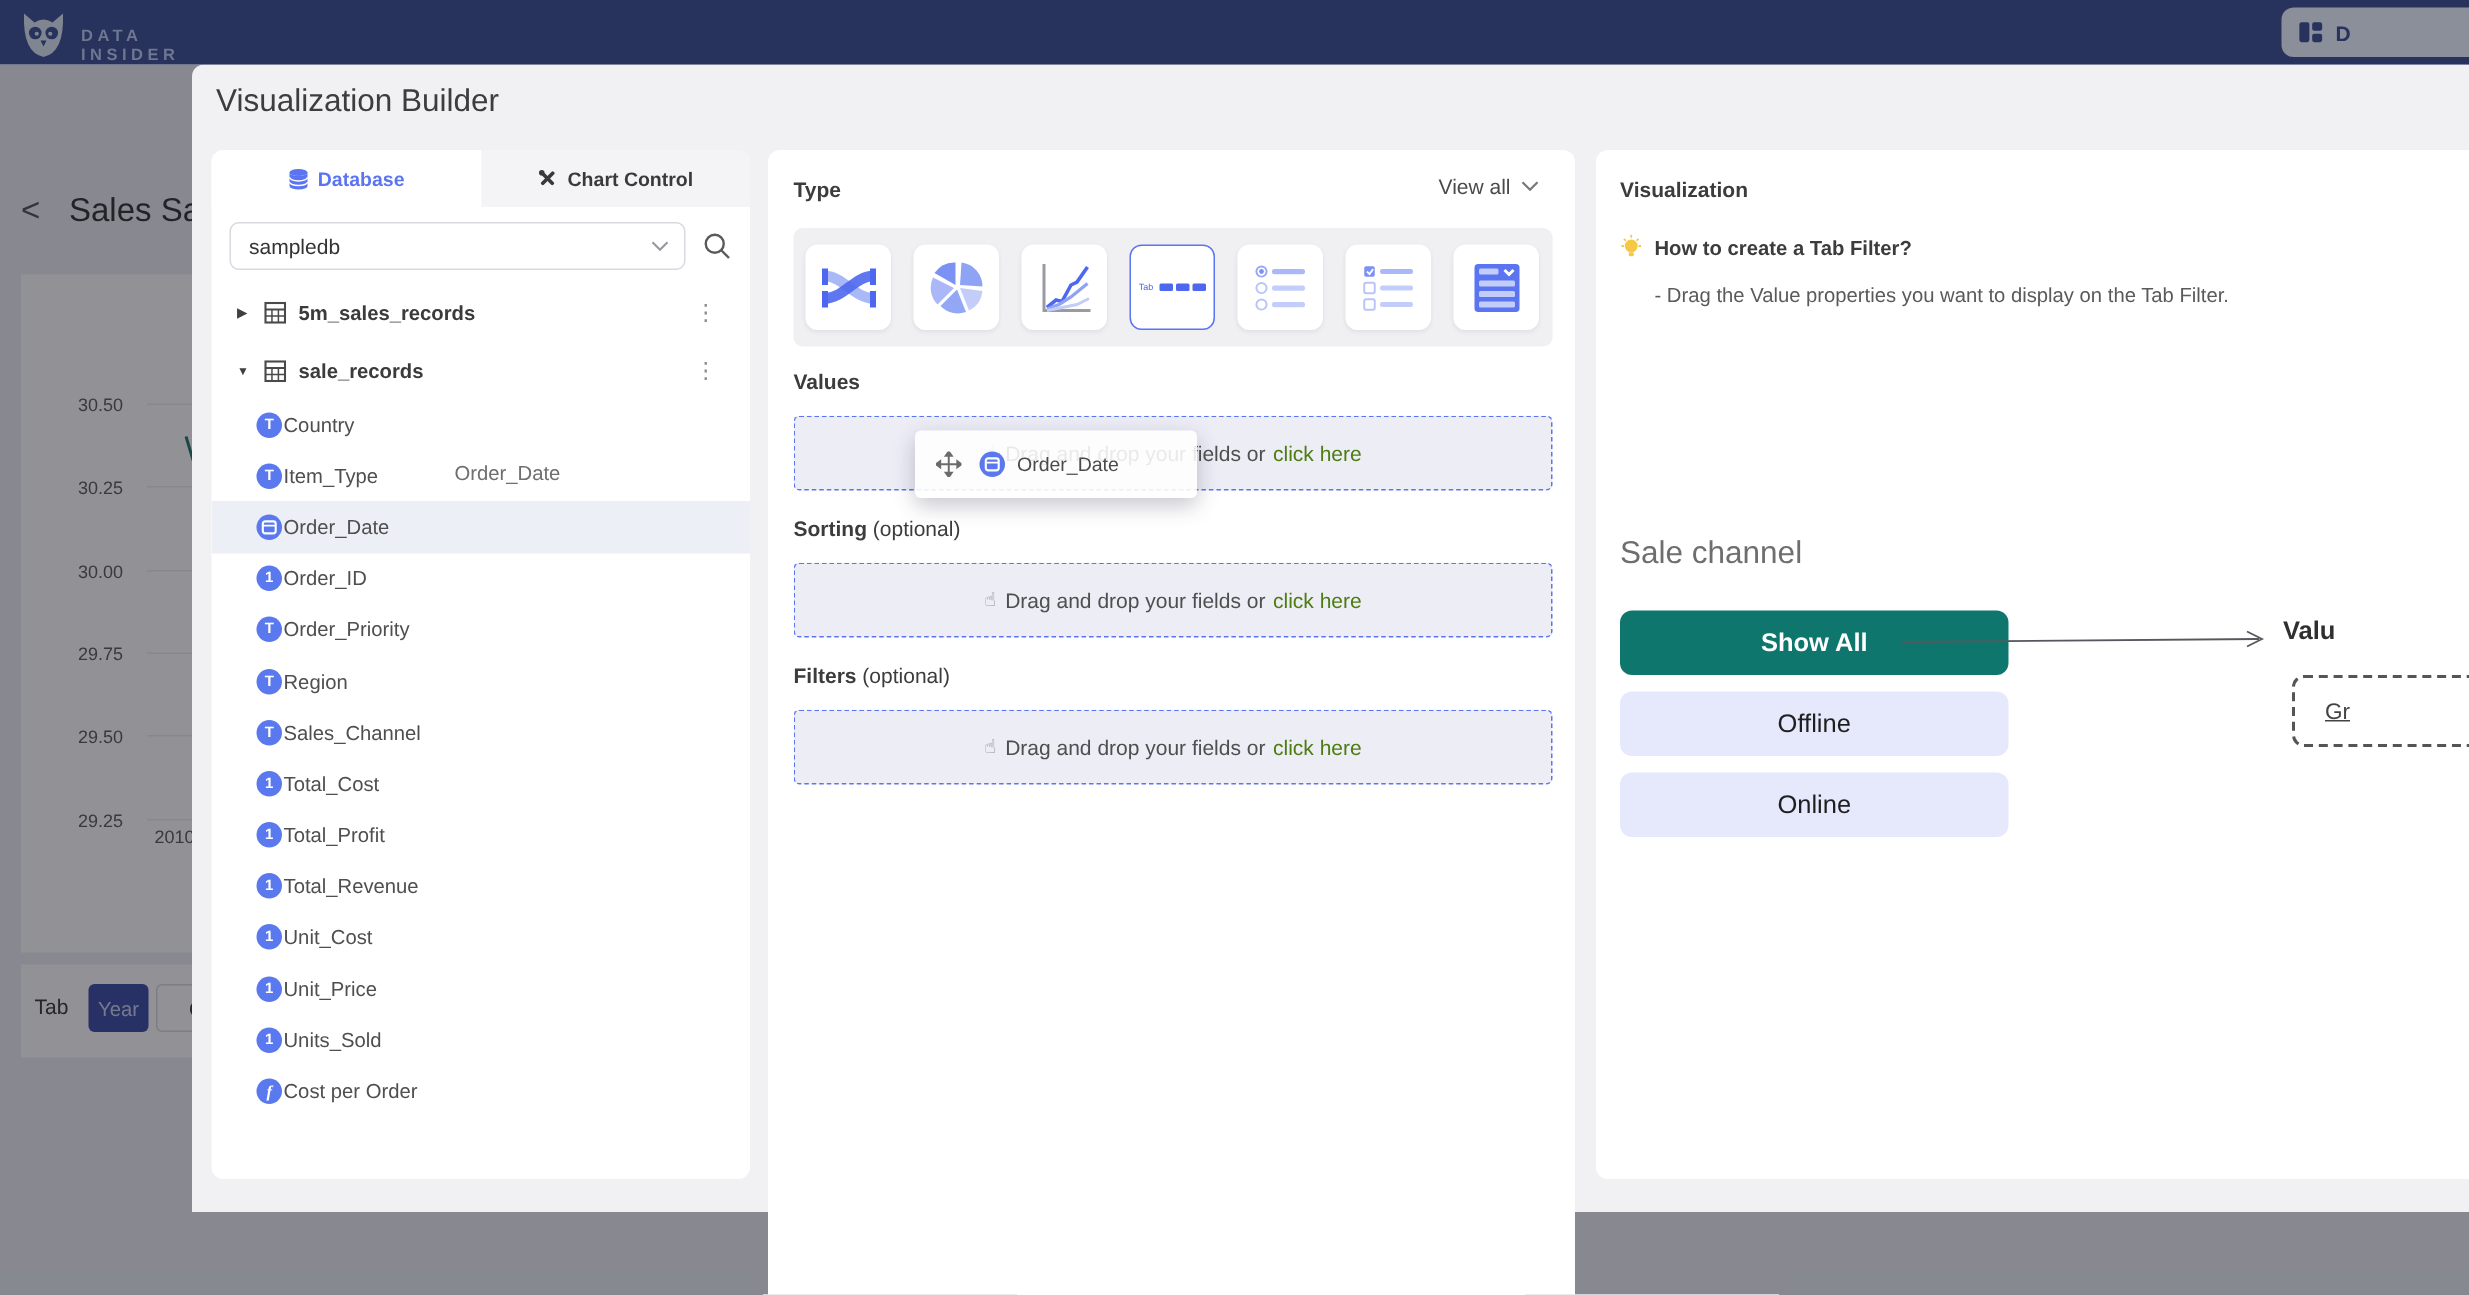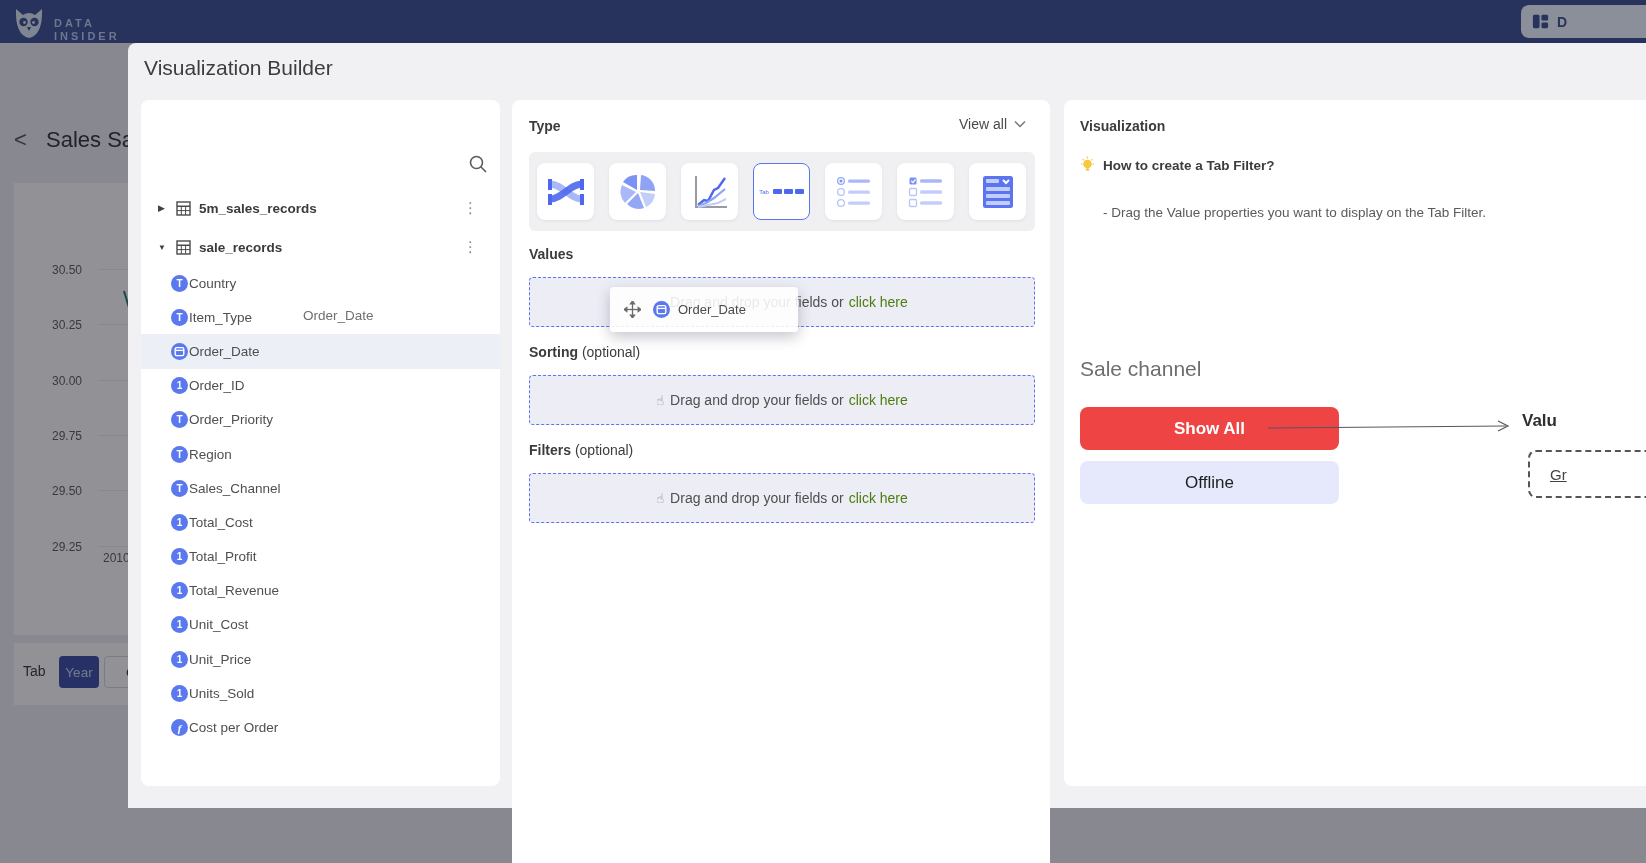--- a/index.html
+++ b/index.html
@@ -100,25 +100,25 @@
     background:rgba(255,255,255,0.88); border-radius:4px; box-shadow:0 5px 14px rgba(50,50,80,0.28);
     display:flex; align-items:center; padding-left:14px; z-index:5; }
   .chip .move { margin-right:12px; }
   .chip .ficon { margin-right:8px; }
   .chip-label { font-size:13px; color:#4a4a4a; }
 
   
   .rp-header { position:absolute; left:16px; top:18px; font-size:14px; font-weight:bold; color:#3c3c3c; }
   .rp-tip-title { position:absolute; left:39px; top:58px; font-size:13.5px; font-weight:bold; color:#3c3c3c;text-align:right; }
   .rp-bulb { position:absolute; left:16px; top:56px; }
-  .rp-tip-body { position:absolute; left:39px; top:89px; font-size:13.5px; color:#5a5a5a;margin-top:16px; }
+  .rp-tip-body { position:absolute; left:39px; top:89px; font-size:13.5px; color:#5a5a5a; }
   .rp-preview-title { position:absolute; left:16px; top:257px; font-size:21px; color:#6e6e6e; font-weight:500; }
   .rp-btn { position:absolute; left:16px; width:259px; height:43px; border-radius:8px;
     display:flex; align-items:center; justify-content:center; font-size:17px; cursor:pointer; }
-  .rp-btn.primary { background:#ef4444; color:#fff; font-weight:bold; }
+  .rp-btn.primary { background:#0f766e; color:#fff; font-weight:bold; }
   .rp-btn.soft { background:#e5e9fb; color:#1f1f1f; }
   .rp-arrow { position:absolute; left:204px; top:320px; }
   .rp-annot-value { position:absolute; left:458px; top:311px; font-size:17px; font-weight:bold; color:#2f2f2f; white-space:nowrap; }
   .rp-annot-box { position:absolute; left:464px; top:350px; width:140px; height:48px;
     border:2px dashed #555; border-radius:8px; display:flex; align-items:center; padding-left:20px; }
   .rp-annot-group { font-size:15px; color:#444; text-decoration:underline; white-space:nowrap; }
 </style>
 </head>
 <body>
 
@@ -180,21 +180,48 @@
       <rect x="11" y="11" width="7" height="6" rx="1.5" fill="#27335c"></rect>
     </svg>
     <span>D</span>
   </div>
 </div>
 
 <div class="modal">
   <div class="modal-title">Visualization Builder</div>
 
   <div class="card card-left">
-
+    <div class="lp-tabs">
+      <div class="lp-tab active">
+        <svg width="14" height="15" viewBox="0 0 14 15">
+          <ellipse cx="7" cy="3" rx="6" ry="2.4" fill="#5b74f1"></ellipse>
+          <path d="M1,3 L1,12 A6,2.4 0 0 0 13,12 L13,3 A6,2.4 0 0 1 1,3 Z" fill="#5b74f1"></path>
+          <path d="M1,6.2 A6,2.4 0 0 0 13,6.2" fill="none" stroke="#fff" stroke-width="1"></path>
+          <path d="M1,9.3 A6,2.4 0 0 0 13,9.3" fill="none" stroke="#fff" stroke-width="1"></path>
+        </svg>
+        <span>Database</span>
+      </div>
+      <div class="lp-tab inactive">
+        <svg width="14" height="14" viewBox="0 0 15 15">
+          <g fill="#3a3a3a">
+            <rect x="6.2" y="1" width="2.6" height="12.5" rx="1" transform="rotate(45 7.5 7.5)"></rect>
+            <rect x="6.2" y="1" width="2.6" height="12.5" rx="1" transform="rotate(-45 7.5 7.5)"></rect>
+            <circle cx="3.4" cy="3.4" r="2"></circle>
+          </g>
+        </svg>
+        <span>Chart Control</span>
+      </div>
+    </div>
+
+    <div class="lp-search-select">
+      <span>sampledb</span>
+      <svg class="chev" width="12" height="8" viewBox="0 0 12 8">
+        <polyline points="1,1.5 6,6.5 11,1.5" fill="none" stroke="#9a9aa2" stroke-width="1.5"></polyline>
+      </svg>
+    </div>
     <svg class="lp-search-icon" width="20" height="20" viewBox="0 0 20 20">
       <circle cx="8.5" cy="8.5" r="6" fill="none" stroke="#5a5a5a" stroke-width="1.6"></circle>
       <line x1="13" y1="13" x2="18" y2="18" stroke="#5a5a5a" stroke-width="1.6"></line>
     </svg>
 
     <div class="tree-table-row" style="top:91px">
       <span class="tree-caret">▶</span>
       <svg class="tree-table-icon" width="15" height="15" viewBox="0 0 15 15">
         <rect x="1" y="1" width="13" height="13" fill="none" stroke="#4a4a4a" stroke-width="1.4"></rect>
         <line x1="1" y1="5.3" x2="14" y2="5.3" stroke="#4a4a4a" stroke-width="1.4"></line>
@@ -422,20 +449,21 @@
         <line x1="2.6" y1="3.2" x2="3.9" y2="4.4"></line>
         <line x1="12.4" y1="3.2" x2="11.1" y2="4.4"></line>
       </g>
     </svg>
     <div class="rp-tip-title">How to create a Tab Filter?</div>
     <div class="rp-tip-body">- Drag the Value properties you want to display on the Tab Filter.</div>
 
     <div class="rp-preview-title">Sale channel</div>
     <div class="rp-btn primary" style="top:307px">Show All</div>
     <div class="rp-btn soft" style="top:361px">Offline</div>
+    <div class="rp-btn soft" style="top:415px">Online</div>
 
     <svg class="rp-arrow" width="248" height="14" viewBox="0 0 248 14">
       <line x1="0" y1="8" x2="238" y2="6" stroke="#55585e" stroke-width="1.2"></line>
       <polyline points="230,1 240,6 230,11" fill="none" stroke="#55585e" stroke-width="1.2"></polyline>
     </svg>
     <div class="rp-annot-value">Valu</div>
     <div class="rp-annot-box">
       <span class="rp-annot-group">Gr</span>
     </div>
   </div>

